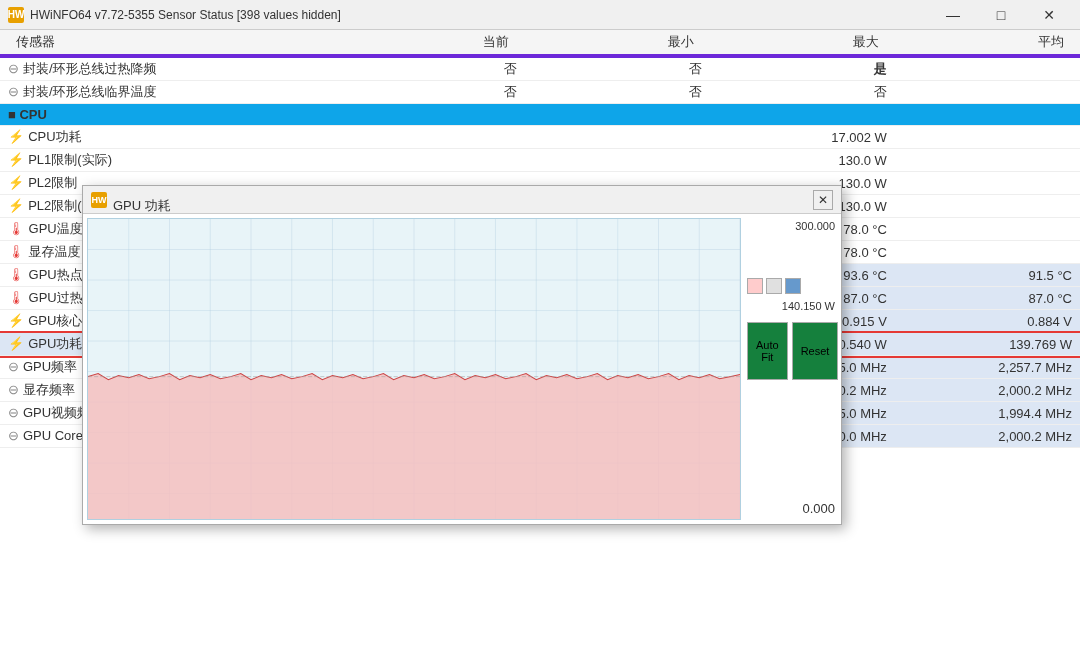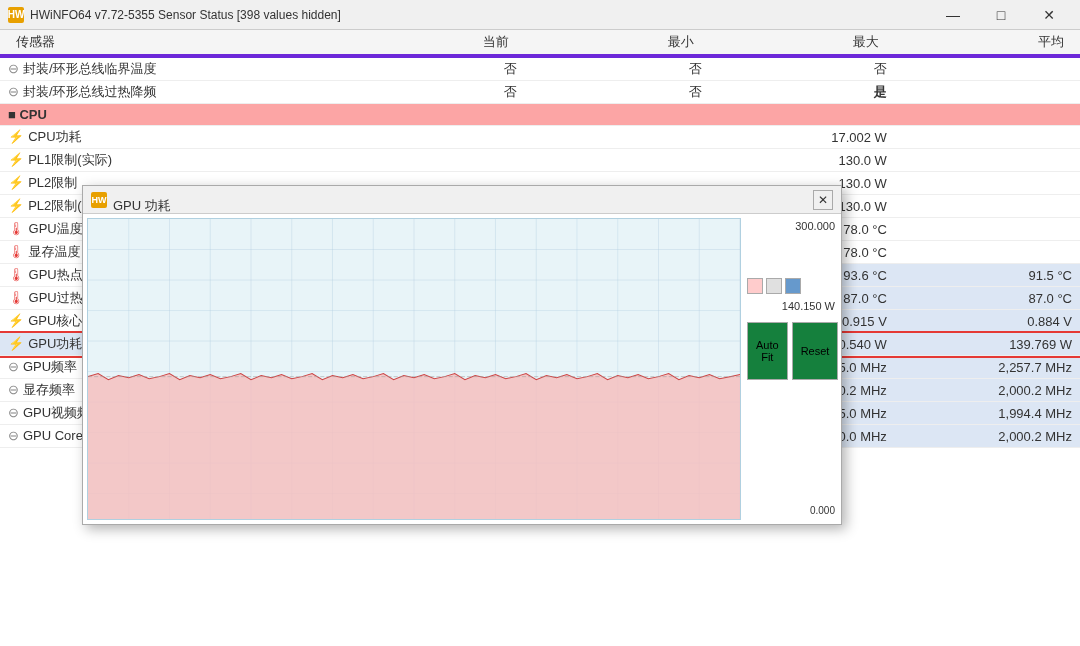--- a/index.html
+++ b/index.html
@@ -90,21 +90,21 @@
       text-align: right;
       border-bottom: 1px solid #eee;
       color: #333;
     }
     .sensor-table td:first-child {
       text-align: left;
     }
 
     
     .section-row td {
-      background: #fca5a5;
+      background: #0ea5e9;
       font-weight: bold;
       color: #333;
       padding: 3px 8px;
     }
 
     
     .highlight-row td {
       background: #dce6f4;
     }
     .highlight-row {
@@ -268,32 +268,32 @@
         <th>传感器</th>
         <th>当前</th>
         <th>最小</th>
         <th>最大</th>
         <th>平均</th>
       </tr>
     </thead>
     <tbody>
 
       <tr>
+        <td><span class="icon-minus">⊖</span>封装/环形总线过热降频</td>
+        <td>否</td>
+        <td>否</td>
+        <td class="red-text">是</td>
+        <td></td>
+      </tr>
+
+      <tr>
         <td><span class="icon-minus">⊖</span>封装/环形总线临界温度</td>
         <td>否</td>
         <td>否</td>
         <td>否</td>
-        <td></td>
-      </tr>
-
-      <tr>
-        <td><span class="icon-minus">⊖</span>封装/环形总线过热降频</td>
-        <td>否</td>
-        <td>否</td>
-        <td class="red-text">是</td>
         <td></td>
       </tr>
 
 
       <tr class="section-row">
         <td colspan="5">■ CPU</td>
       </tr>
 
       <tr>
         <td><span class="icon-lightning">⚡</span>CPU功耗</td>
@@ -470,18 +470,18 @@
           <div class="color-box" style="background:#e0e0e0;"></div>
           <div class="color-box" style="background:#6699cc;"></div>
         </div>
         <div style="font-size:11px; color:#333; text-align:right;">140.150 W</div>
 
         <div class="chart-buttons">
           <button class="chart-btn">Auto Fit</button>
           <button class="chart-btn">Reset</button>
         </div>
         <div style="flex:1;"></div>
-        <div style="font-size:10px; color:#333; text-align:right; margin-bottom:4px;margin-top:30px;">0.000</div>
+        <div style="font-size:13px; color:#333; text-align:right; margin-bottom:4px;margin-top:30px;">0.000</div>
       </div>
     </div>
   </div>
 
 </div>
 
 </body></html>

